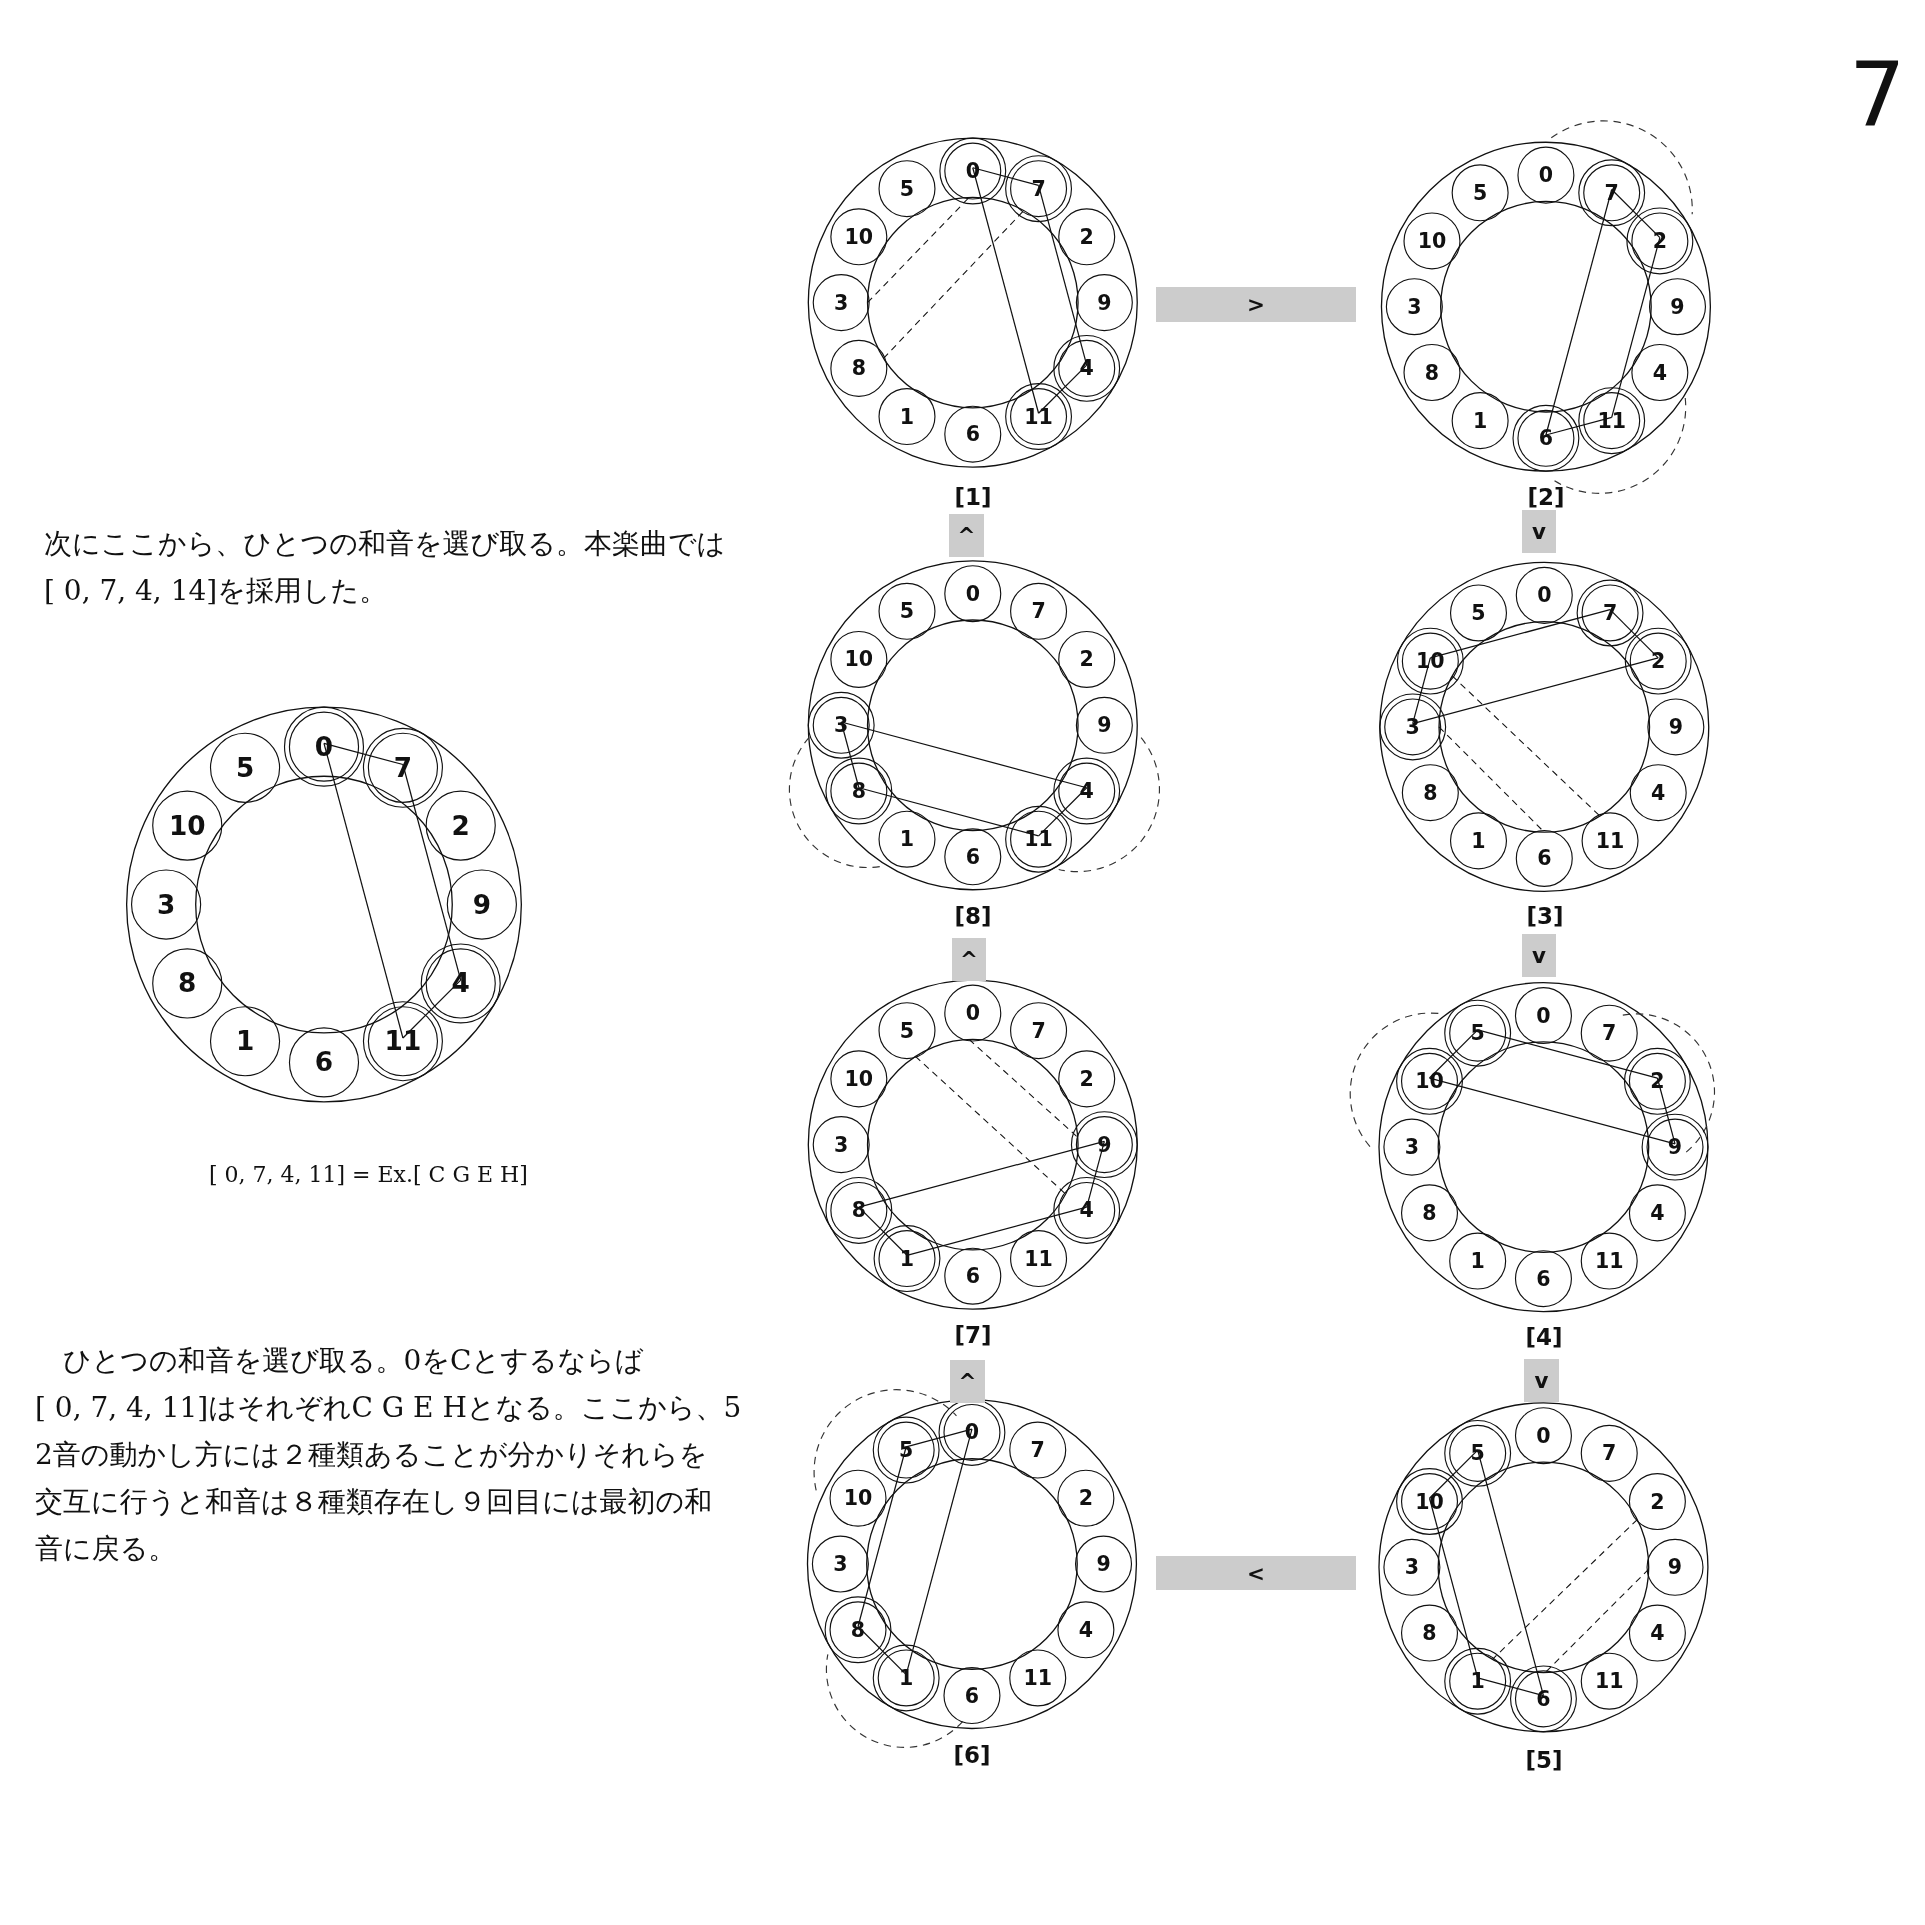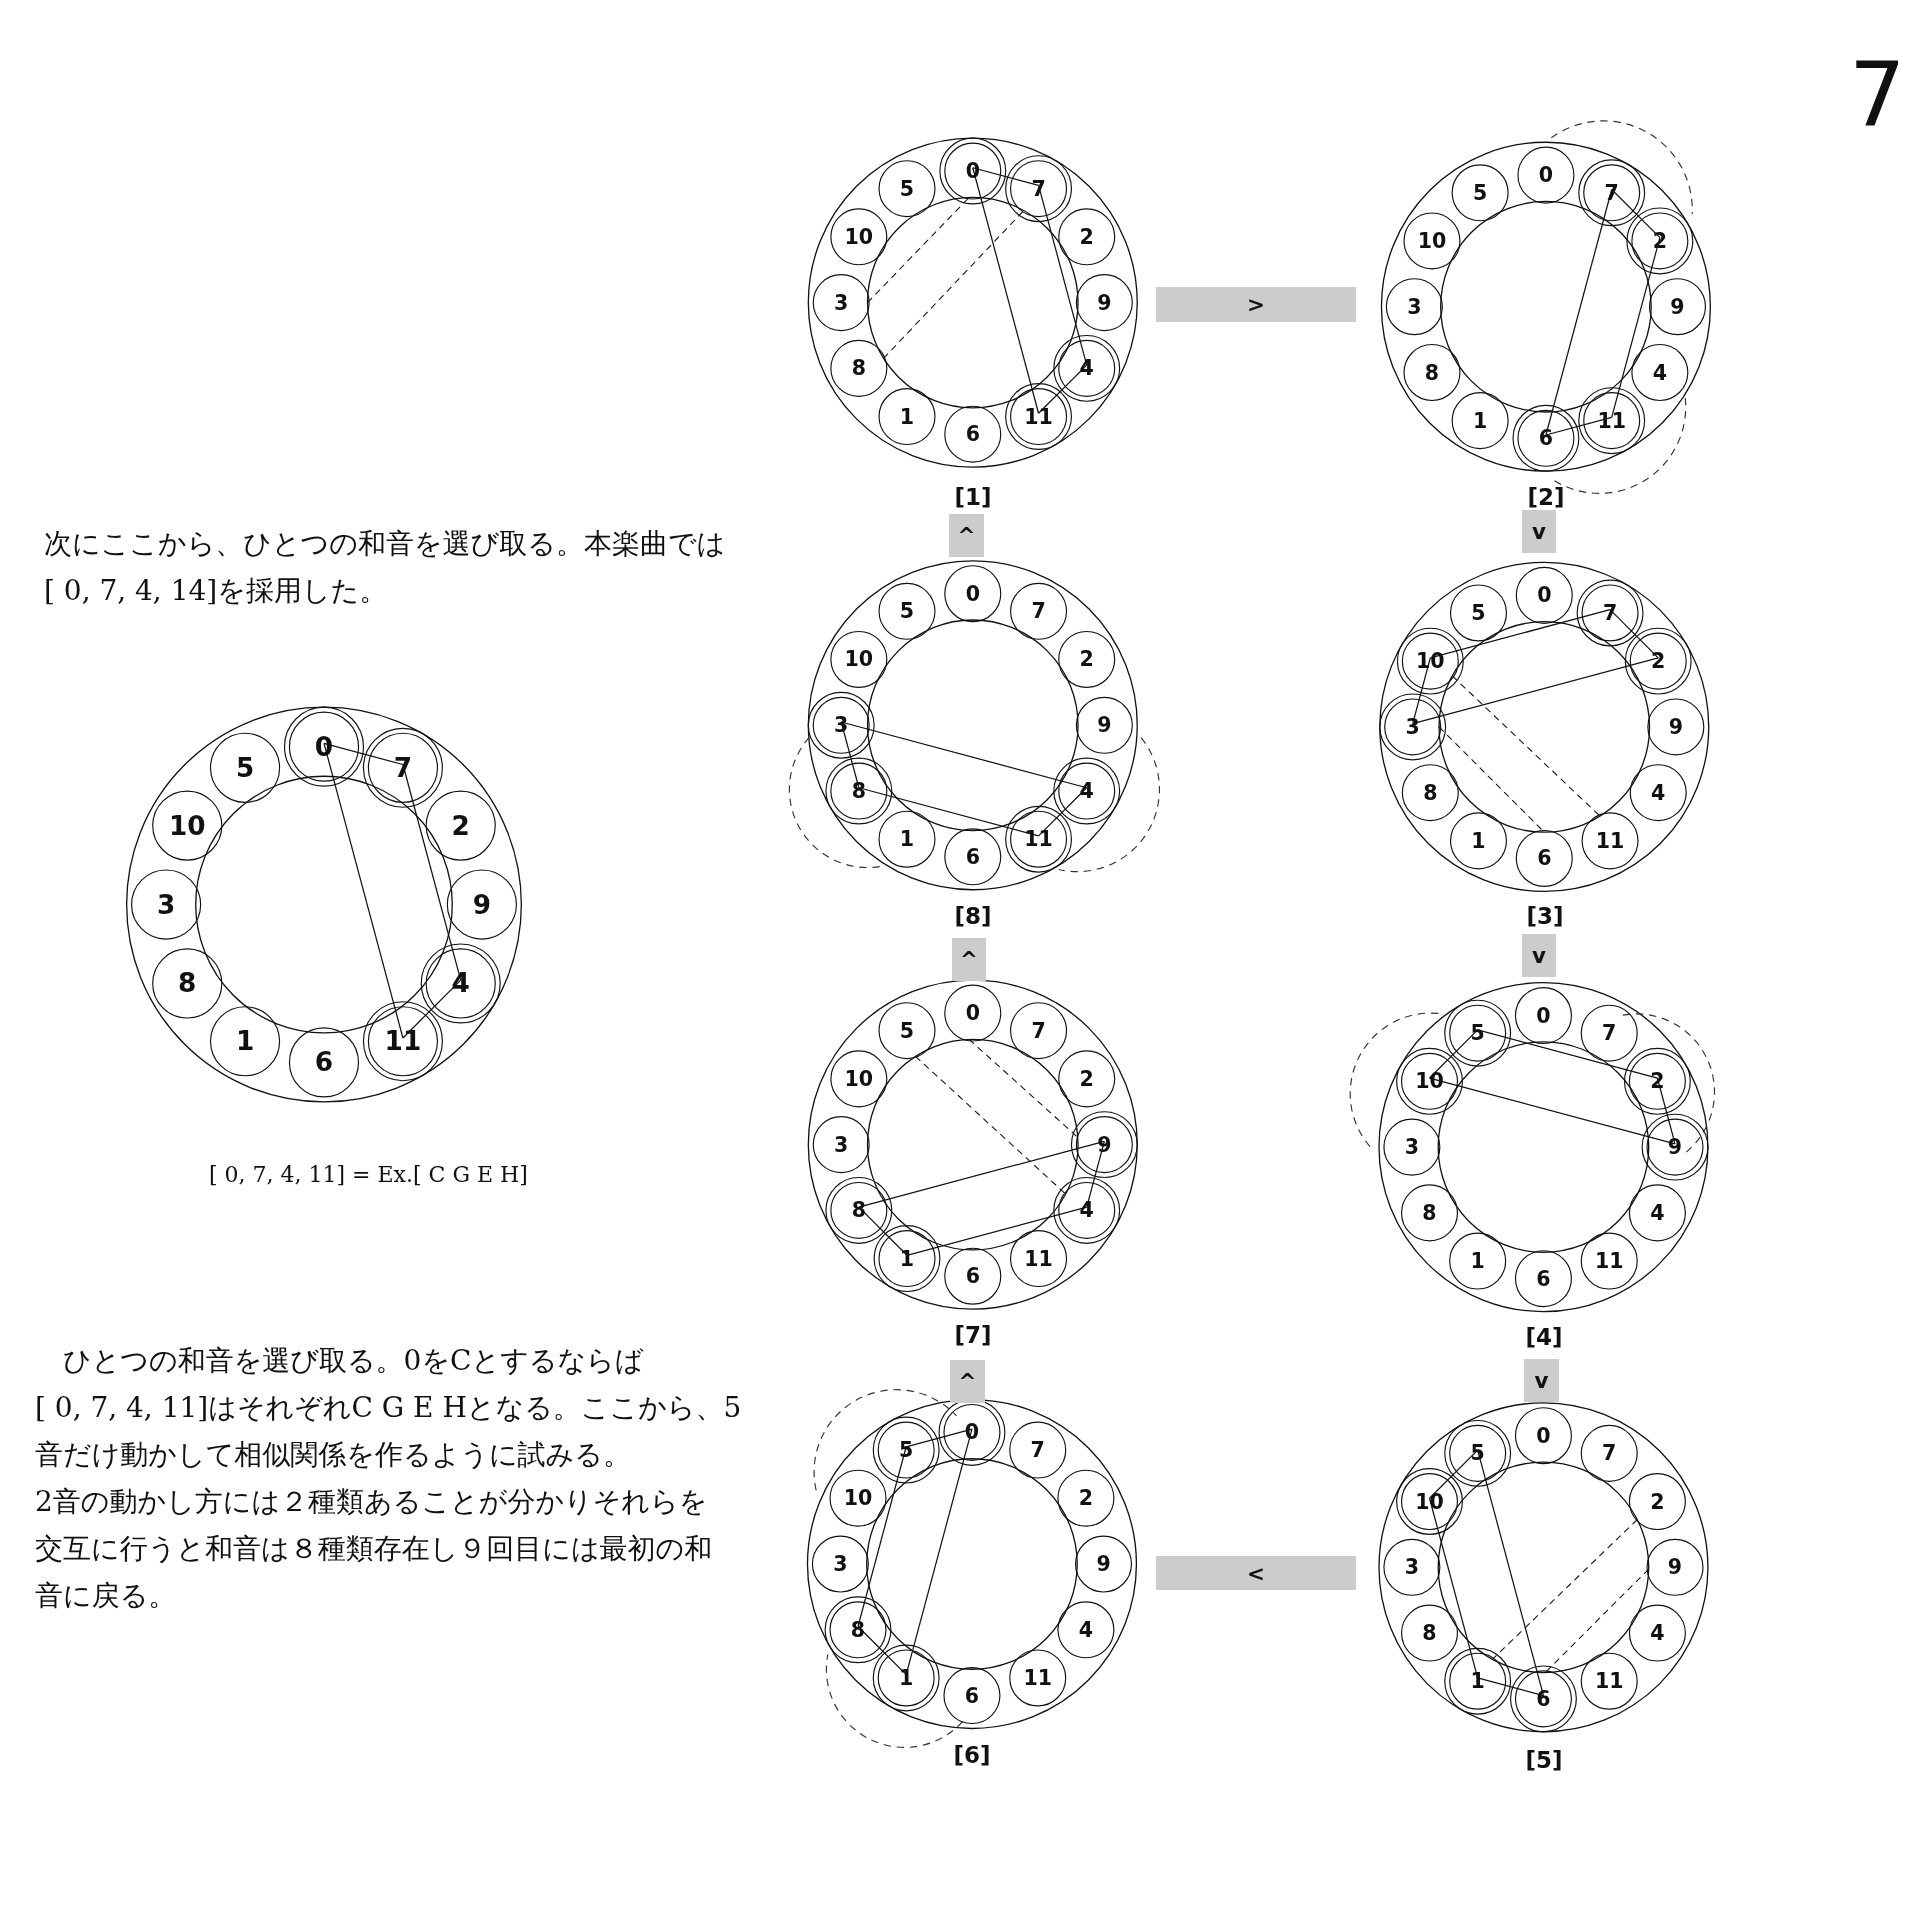--- a/index.html
+++ b/index.html
@@ -22,21 +22,20 @@
 <div id="intro" class="para">
   <span class="line">次にここから、ひとつの和音を選び取る。本楽曲では</span>
   <span class="line">[ 0, 7, 4, 14]を採用した。</span>
 </div>
 
 <div class="caption">[ 0, 7, 4, 11] = Ex.[ C G E H]</div>
 
 <div id="body-text" class="para">
   <span class="line">　ひとつの和音を選び取る。0をCとするならば</span>
   <span class="line">[ 0, 7, 4, 11]はそれぞれC G E Hとなる。ここから、5</span>
-  <span class="line">音だけ動かして相似関係を作るように試みる。</span>
   <span class="line"> 2音の動かし方には２種類あることが分かりそれらを</span>
   <span class="line">交互に行うと和音は８種類存在し９回目には最初の和</span>
   <span class="line">音に戻る。</span>
 </div>
 
 <svg id="diagrams" width="1925" height="1925" viewBox="0 0 2341 2341">
     <g>
       <circle cx="394" cy="1100" r="240" fill="none" stroke="#111111" stroke-width="1.6"></circle>
       <circle cx="394" cy="1100" r="156" fill="none" stroke="#111111" stroke-width="1.6"></circle>
       <circle cx="394" cy="908" r="48" fill="none" stroke="#111111" stroke-width="1.4"></circle>

